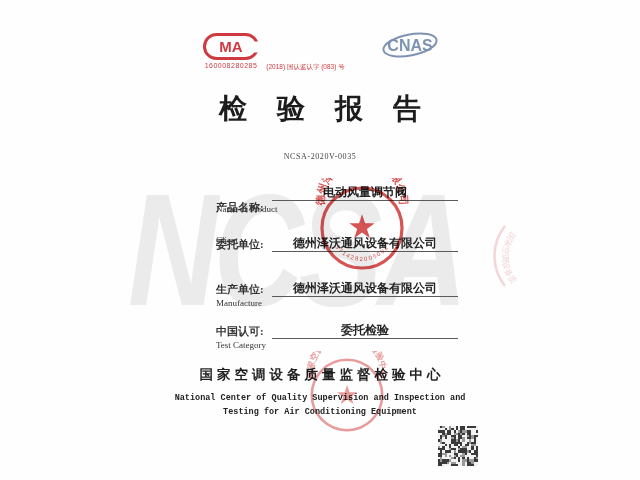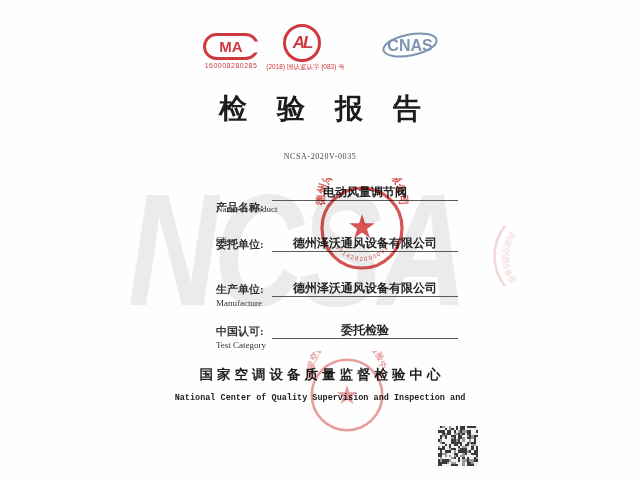--- a/index.html
+++ b/index.html
@@ -96,23 +96,20 @@
   <div class="watermark">NCSA</div>
 
   <div class="content">
 
     <div class="cma-box">
       <span class="cma-ma">MA</span>
       <span class="notch"></span>
     </div>
     <div class="cma-num">160008280285</div>
 
-    <div class="cal-circle">
-      <span class="cal-al">AL</span>
-    </div>
     <div class="cal-line">(2018) 国认监认字 (083) 号</div>
 
 
     <svg class="cnas-svg" width="58" height="38" viewBox="0 0 58 38">
       <ellipse cx="29" cy="19" rx="27" ry="10.5" fill="none" stroke="#7d93b2" stroke-width="2" transform="rotate(-11 29 19)"></ellipse>
       <text x="29" y="25" text-anchor="middle" font-size="16" font-weight="bold" fill="#7d93b2">CNAS</text>
     </svg>
 
 
     <div class="title-cn">
@@ -138,20 +135,21 @@
     <div class="row">
       <div class="lbl-cn" style="top:324px">中国认可:</div>
       <div class="lbl-en" style="top:340px">Test Category</div>
       <div class="val-line" style="top:322px">委托检验</div>
     </div>
 
     <div class="footer-cn">
       <span>国家空调设备质量监督检验中心</span>
     </div>
     <div class="footer-en l1">National Center of Quality Supervision and Inspection and</div>
+    <div class="footer-en l2">Testing for Air Conditioning Equipment</div>
 
     <div class="qr">
         <div style="background: rgb(242, 242, 242);"></div>
         <div style="background: rgb(58, 58, 58);"></div>
         <div style="background: rgb(154, 154, 154);"></div>
         <div style="background: rgb(242, 242, 242);"></div>
         <div style="background: rgb(242, 242, 242);"></div>
         <div style="background: rgb(154, 154, 154);"></div>
         <div style="background: rgb(242, 242, 242);"></div>
         <div style="background: rgb(242, 242, 242);"></div>

